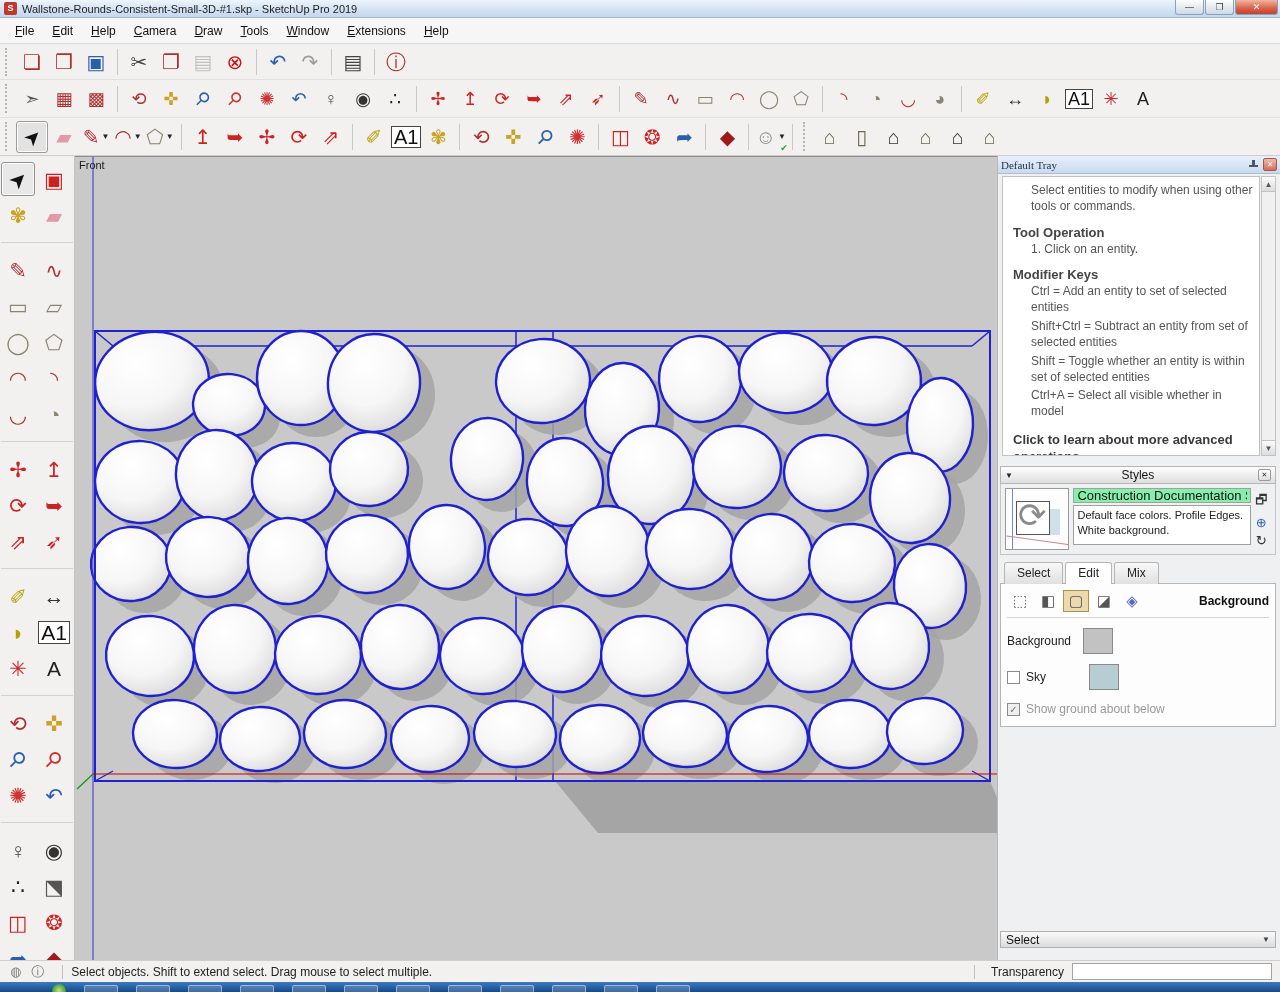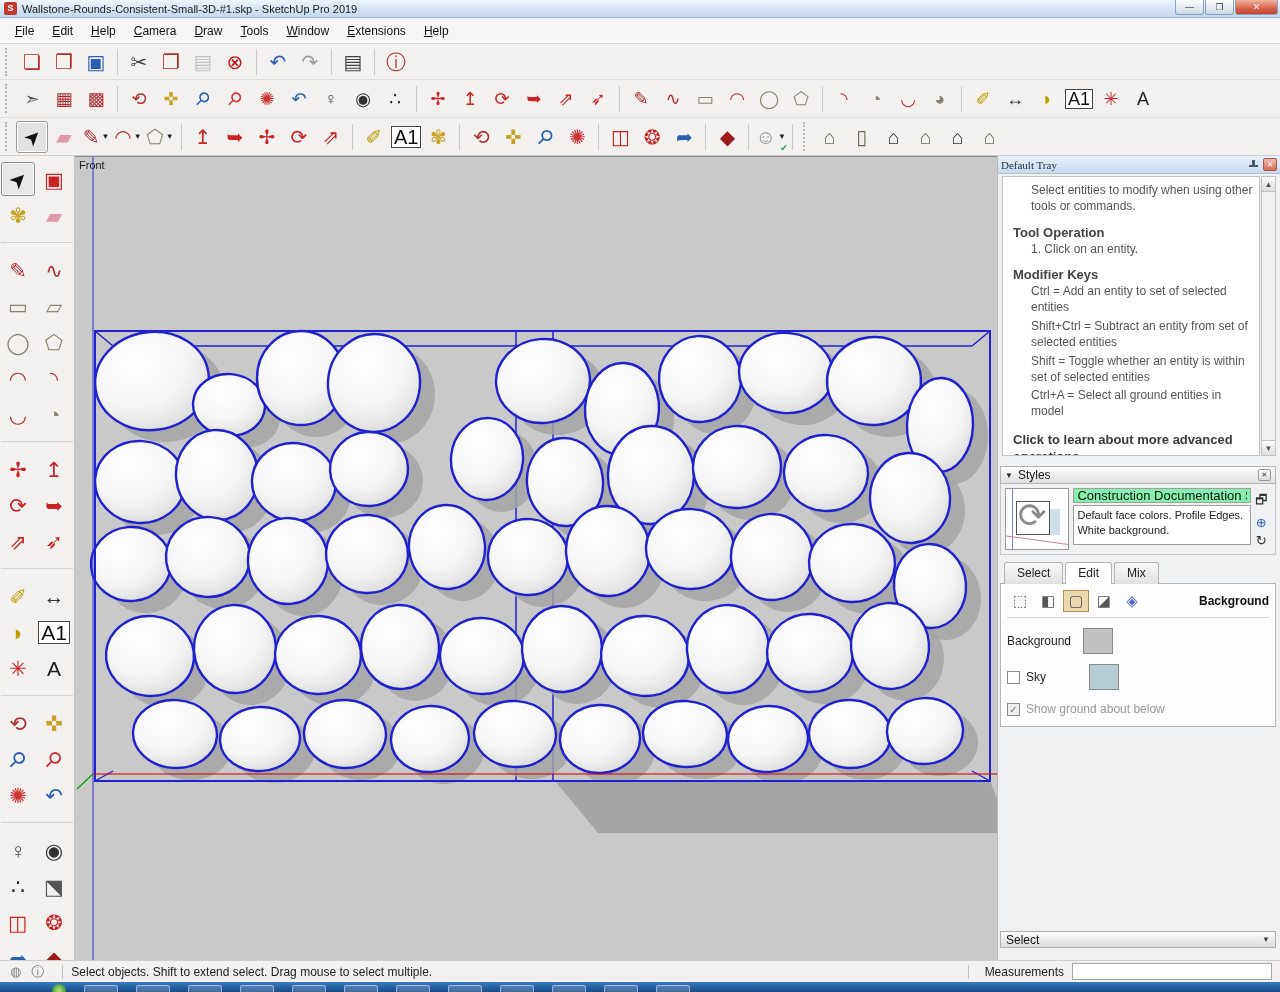--- a/index.html
+++ b/index.html
@@ -82,21 +82,21 @@
   #instr-scroll { position:absolute; right:4px; top:20px; width:15px; height:280px; background:#f0f0f0;
     border:1px solid #c2c2c2; }
   .scr-arrow { height:15px; display:flex; align-items:center; justify-content:center; font-size:8px; color:#555;
     background:linear-gradient(#fcfcfc,#dcdcdc); border-bottom:1px solid #c2c2c2; }
   .scr-arrow.dn { position:absolute; bottom:0; width:100%; border-top:1px solid #c2c2c2; border-bottom:none; }
 
   #styles-panel { position:absolute; left:2px; top:310px; width:276px; }
   #styles-header { height:18px; background:linear-gradient(#fdfdfd,#dfdfdf); border:1px solid #b5b5b5;
     display:flex; align-items:center; padding:0 4px; }
   #styles-header .arrow { font-size:8px; margin-right:5px; color:#222; }
-  #styles-header .t { flex:1; font-size:12px; color:#111; }
+  #styles-header .t { flex:1; font-size:12px; color:#111;text-align:center; }
   .mini-close { width:13px; height:12px; border:1px solid #9a9a9a; background:linear-gradient(#fff,#ddd);
     font-size:7px; line-height:10px; text-align:center; color:#333; border-radius:2px; }
   #styles-body { background:#eef0f2; border:1px solid #c5c5c5; border-top:none; padding:4px; display:flex; }
   #style-thumb { width:66px; height:62px; background:#fdfdfd; border:1px solid #9a9a9a; position:relative; overflow:hidden; }
   #style-thumb .cube { position:absolute; left:10px; top:12px; width:34px; height:34px; background:#fff;
     border:1px solid #555; box-shadow:14px 4px 0 -4px #cfe0e8; }
   #style-thumb .recyc { position:absolute; left:12px; top:6px; font-size:34px; color:#8a8a8a; }
   #style-thumb .axisb { position:absolute; left:6px; top:0; width:1px; height:62px; background:#7788cc; }
   #style-thumb .axisr { position:absolute; left:0; bottom:8px; width:66px; height:1px; background:#cc8888; transform:rotate(8deg); }
   #style-fields { flex:1; margin-left:4px; }
@@ -704,21 +704,21 @@
     </div>
 
     <div id="instructor">
         <div class="p">Select entities to modify when using other tools or commands.</div>
         <div class="h">Tool Operation</div>
         <div class="p">1. Click on an entity.</div>
         <div class="h">Modifier Keys</div>
         <div class="p">Ctrl = Add an entity to set of selected entities</div>
         <div class="p">Shift+Ctrl = Subtract an entity from set of selected entities</div>
         <div class="p">Shift = Toggle whether an entity is within set of selected entities</div>
-        <div class="p">Ctrl+A = Select all ground entities in model</div>
+        <div class="p">Ctrl+A = Select all visible whether in model</div>
         <div class="link">Click to learn about more advanced operations...</div>
       </div>
     <div id="instr-scroll">
       <div class="scr-arrow">▲</div>
       <div class="scr-arrow dn">▼</div>
     </div>
 
     <div id="styles-panel">
       <div id="styles-header">
         <span class="arrow">▼</span>
@@ -778,21 +778,21 @@
     </div>
   </div>
 
   <div id="statusbar">
     <span class="sic">◍</span>
     <span class="sic" style="margin-left:0">ⓘ</span>
     <span class="vsep"></span>
     <span>Select objects. Shift to extend select. Drag mouse to select multiple.</span>
     <span style="flex:1"></span>
     <span class="vsep"></span>
-    <span id="measure-label">Measurements</span>
+    <span id="measure-label">Transparency</span>
     <input id="measure-input" style="">
   </div>
 
   <div id="taskbar">
     <div class="orb"></div>
     <div class="tb"></div>
       <div class="tb"></div>
     <div class="tb"></div>
       <div class="tb"></div>
     <div class="tb"></div>

